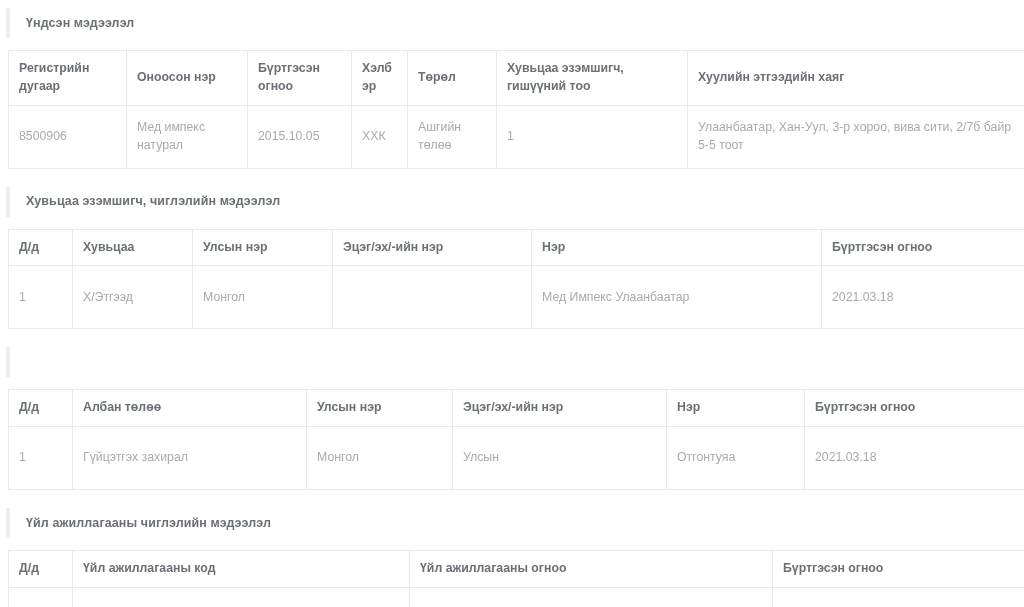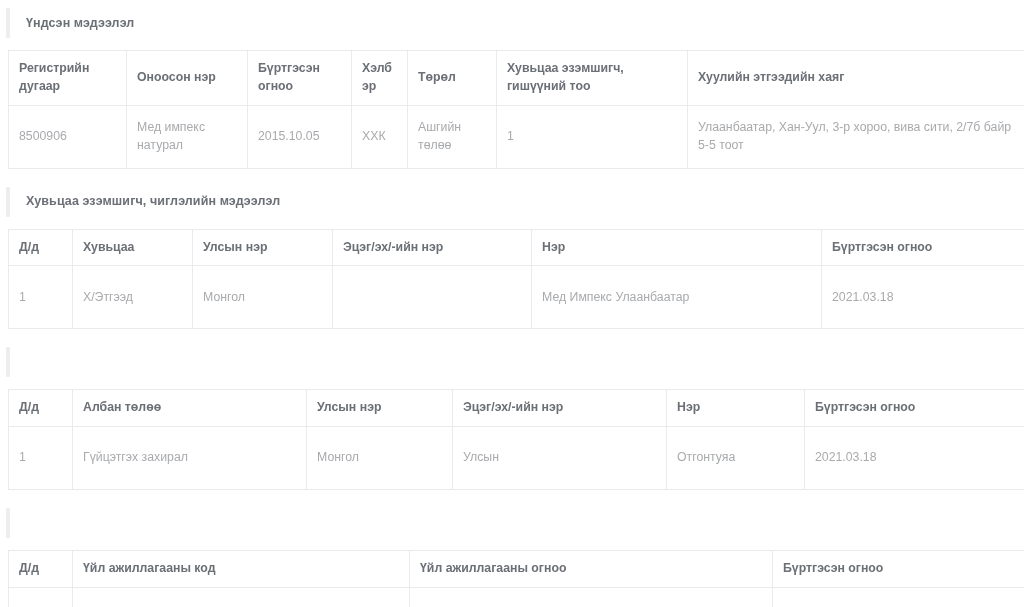--- a/index.html
+++ b/index.html
@@ -230,20 +230,21 @@
             <td>2021.03.18</td>
           </tr>
         </tbody>
       </table>
     </div>
   </div>
 
   <div class="section">
     <div class="section-header">
       <span class="accent"></span>
+      <span class="section-title">Үйл ажиллагааны чиглэлийн мэдээлэл</span>
     </div>
     <div class="table-wrap">
       <table class="reg t4">
         <colgroup>
           <col class="c1">
             <col class="c2">
             <col class="c3">
             <col class="c4">
         </colgroup>
         <thead>

